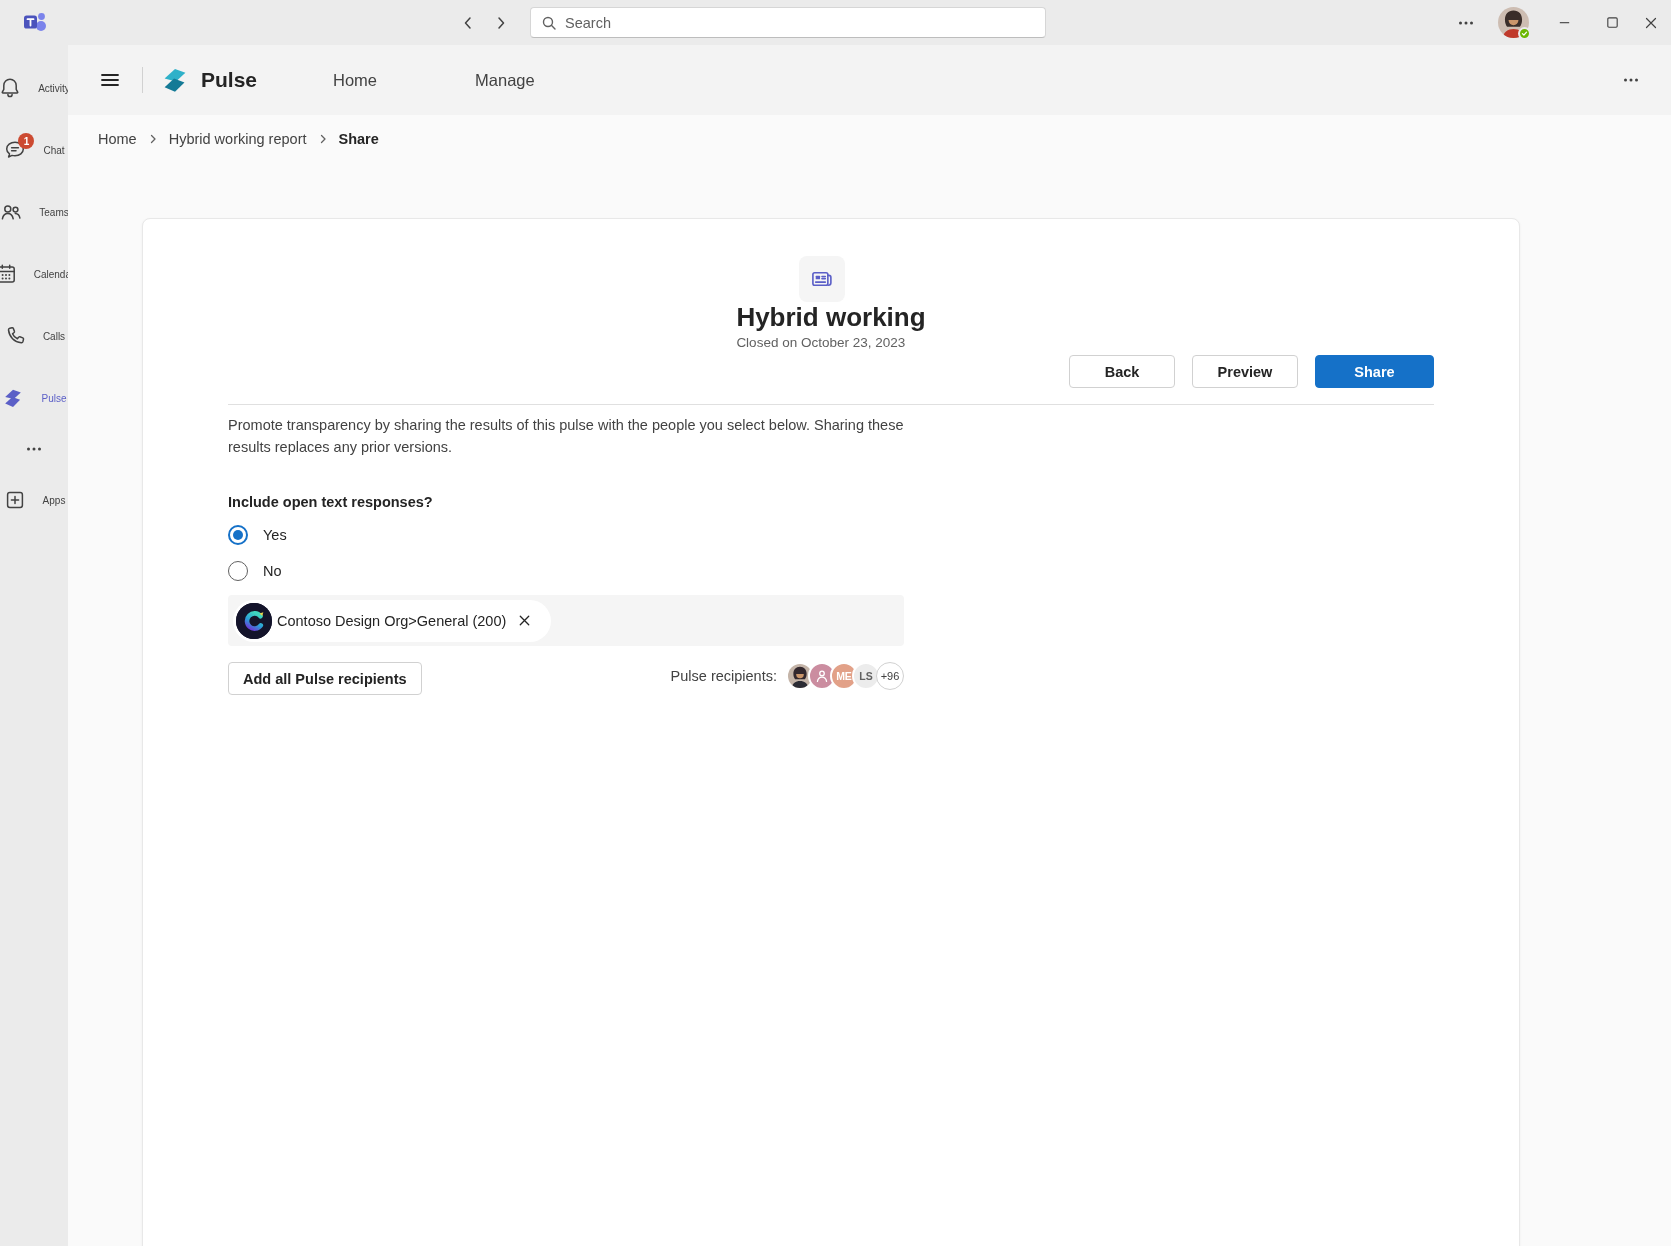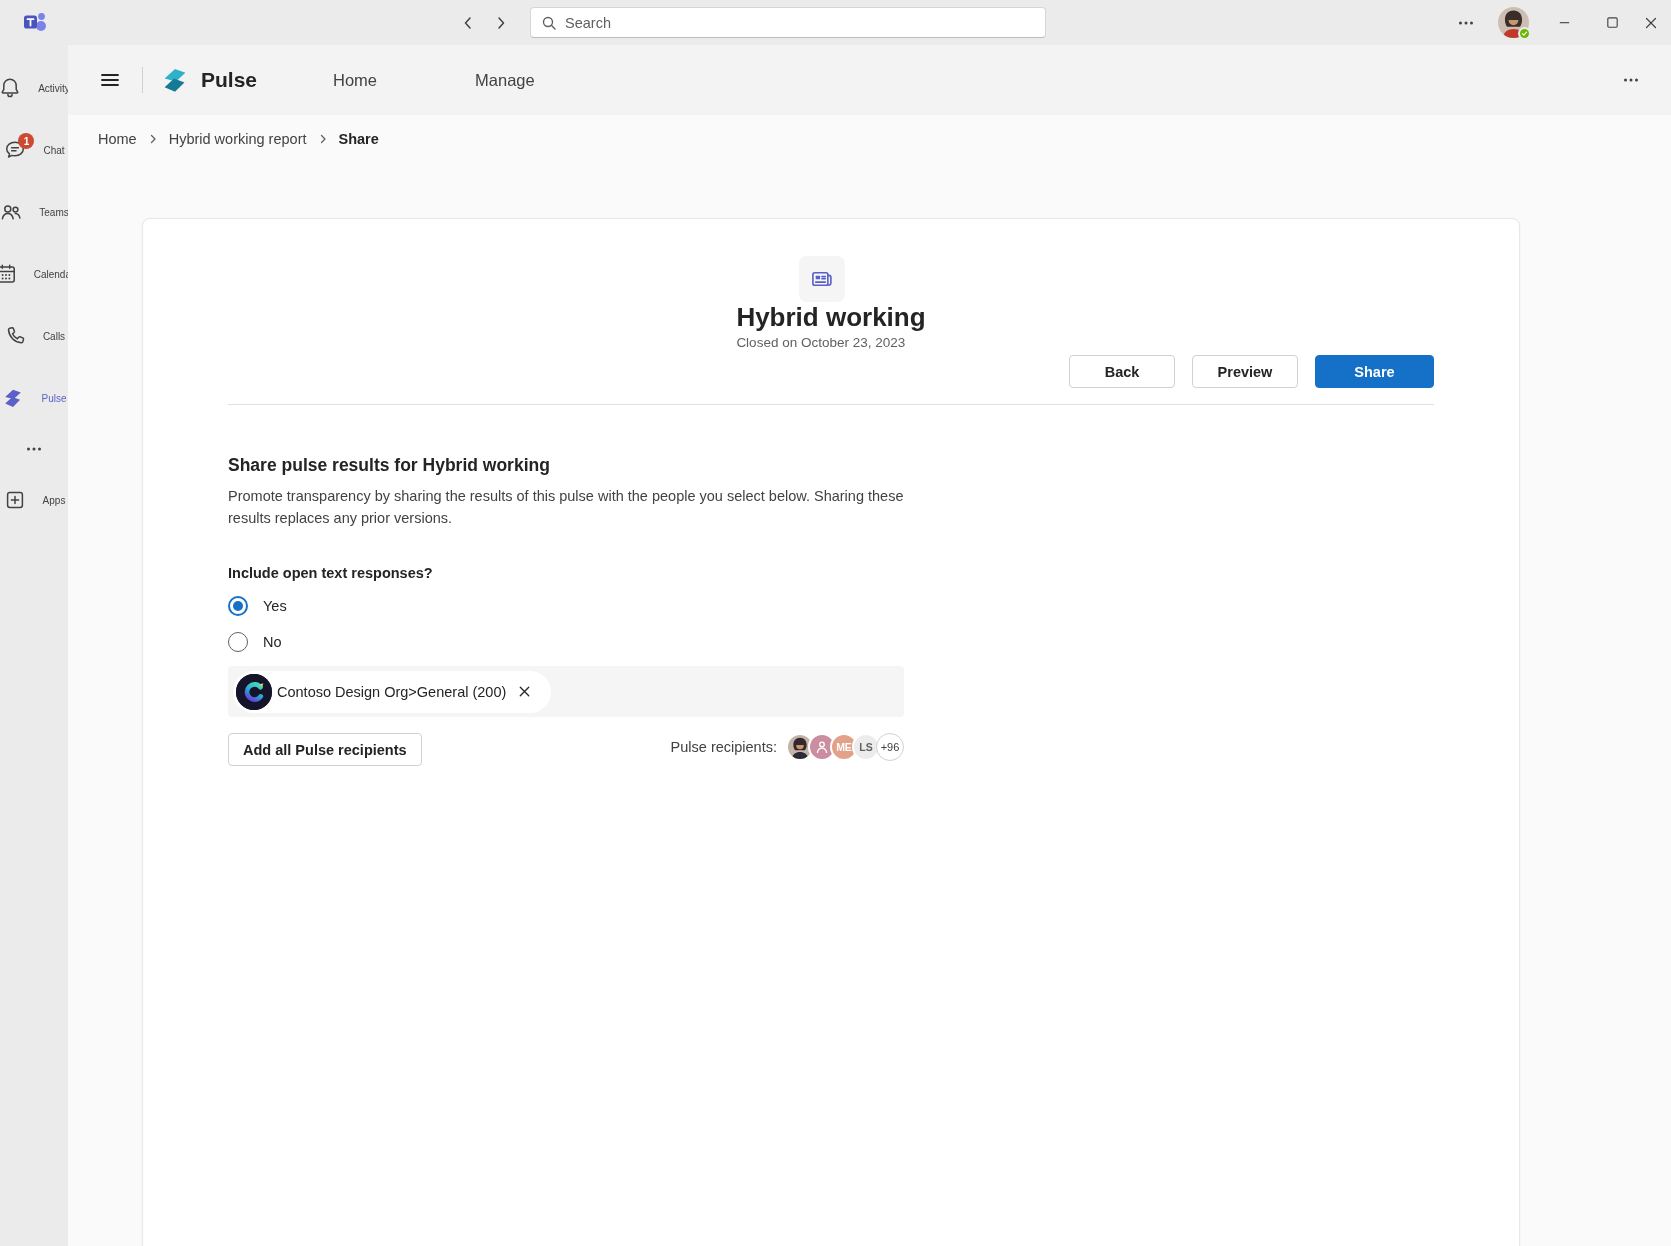--- a/index.html
+++ b/index.html
@@ -330,21 +330,20 @@
             <div class="card-subtitle">Closed on October 23, 2023</div>
           </div>
           <div class="header-buttons">
             <button class="btn btn-back">Back</button>
             <button class="btn btn-preview">Preview</button>
             <button class="btn btn-primary">Share</button>
           </div>
         </div>
         <div class="hdr-divider"></div>
 
-        <div class="section-heading">Share pulse results for Hybrid working</div>
         <div class="section-desc">Promote transparency by sharing the results of this pulse with the people you select below. Sharing these results replaces any prior versions.</div>
 
         <div class="question">Include open text responses?</div>
         <div class="radio-row">
           <span class="radio selected"></span>
           <span class="radio-label">Yes</span>
         </div>
         <div class="radio-row">
           <span class="radio unselected"></span>
           <span class="radio-label">No</span>

